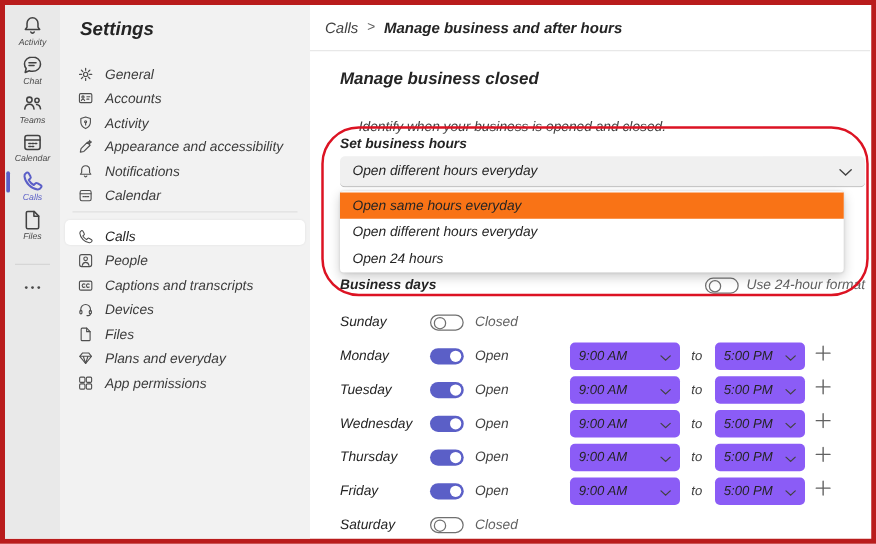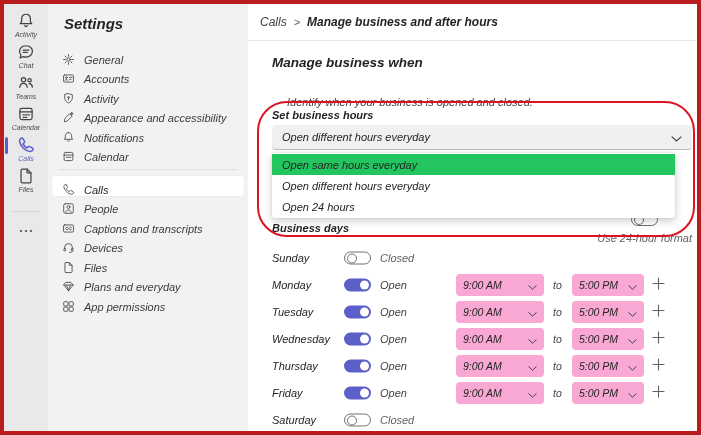--- a/index.html
+++ b/index.html
@@ -39,43 +39,43 @@
 
   .section-title{ position:absolute; left:24px; top:14px; font-size:13.5px; font-weight:bold; color:#242424; }
   .section-desc{ position:absolute; left:24px; top:55px; font-size:11px; color:#424242;margin-left:15px; }
   .field-label{ position:absolute; left:24px; top:68px; font-size:11px; font-weight:600; color:#242424; }
 
   .hours-select{ position:absolute; left:24px; top:84px; width:420px; height:25px; background:#f0f0f0; border-radius:4px; border-bottom:1px solid #bdbdbd; display:flex; align-items:center; justify-content:space-between; padding:0 10px; cursor:pointer; }
   .hours-select .sel-text{ font-size:11px; color:#242424; }
 
   .hours-flyout{ position:absolute; left:24px; top:112px; width:403px; background:#fff; border-radius:3px; box-shadow:0 3px 9px rgba(0,0,0,.2), 0 0 2px rgba(0,0,0,.12); z-index:10; padding:1px 0; }
   .hours-option{ height:21px; display:flex; align-items:center; padding-left:10px; font-size:11px; color:#242424; cursor:pointer; }
-  .hours-option.highlight{ background:#22c55e;text-align:center; }
+  .hours-option.highlight{ background:#f97316;text-align:center; }
 
   .bdays-row{ position:absolute; left:24px; top:179px; width:420px; height:16px; display:flex; align-items:center;justify-content:center; }
   .bdays-label{ font-size:11px; font-weight:600; color:#242424; }
-  .fmt-group{ margin-left:auto; display:flex; align-items:center; gap:6px;flex-direction:column; }
+  .fmt-group{ margin-left:auto; display:flex; align-items:center; gap:6px; }
   .fmt-label{ font-size:11px; color:#616161; }
 
   
   .toggle{ width:27px; height:13px; border-radius:7px; position:relative; display:inline-block; cursor:pointer; flex:0 0 auto; }
   .toggle.on{ background:var(--accent); }
   .toggle.on::after{ content:""; position:absolute; right:2px; top:2px; width:9px; height:9px; border-radius:50%; background:#fff; }
   .toggle.off{ background:#fff; border:1px solid #707070; }
   .toggle.off::after{ content:""; position:absolute; left:1.5px; top:1.5px; width:8px; height:8px; border-radius:50%; border:1px solid #707070; background:#fff; }
 
   
   .days{ position:absolute; left:24px; top:203px; width:420px; }
   .day-row{ position:relative; height:27px; }
   .day-row > *{ position:absolute; top:50%; transform:translateY(-50%); }
   .day-name{ left:0; font-size:11px; color:#242424; }
   .day-toggle{ left:72px; }
   .day-status{ left:108px; font-size:11px; color:#424242; }
   .day-row.closed .day-status{ color:#616161; }
-  .time-select{ height:22px; background:#f9a8d4; border-radius:4px; display:flex; align-items:center; justify-content:space-between; padding:0 7px; cursor:pointer; }
+  .time-select{ height:22px; background:#8b5cf6; border-radius:4px; display:flex; align-items:center; justify-content:space-between; padding:0 7px; cursor:pointer; }
   .time-select .ts-text{ font-size:10.5px; color:#242424; }
   .time-select.start{ left:184px; width:88px; }
   .to-label{ left:281px; font-size:10.5px; color:#424242; }
   .time-select.end{ left:300px; width:72px; }
   .plus-btn{ left:380px; cursor:pointer; display:flex; align-items:center; }
 
   
   .scroll-track{ position:absolute; left:694px; top:38px; bottom:2px; width:1.5px; background:#e9e9e9; }
   .annotation{ position:absolute; left:253px; top:97px; width:438px; height:136px; border:2.6px solid var(--annot); border-radius:30px; z-index:50; pointer-events:none; }
 </style>
@@ -284,21 +284,21 @@
   </aside>
 
   <main class="content">
     <div class="content-header">
       <span class="crumb-parent">Calls</span>
       <span class="crumb-sep">&gt;</span>
       <span class="crumb-current">Manage business and after hours</span>
     </div>
 
     <div class="content-body">
-      <div class="section-title">Manage business when</div>
+      <div class="section-title">Manage business closed</div>
       <div class="section-desc">Identify when your business is opened and closed.</div>
 
       <div class="field-label">Set business hours</div>
 
       <div class="hours-select">
         <span class="sel-text">Open different hours everyday</span>
         <span><svg width="11" height="6" viewBox="0 0 11 6" fill="none" stroke="#424242" stroke-width="1.1" stroke-linecap="round">
               <path d="M1 .8 5.5 5 10 .8"></path>
             </svg></span>
       </div>

